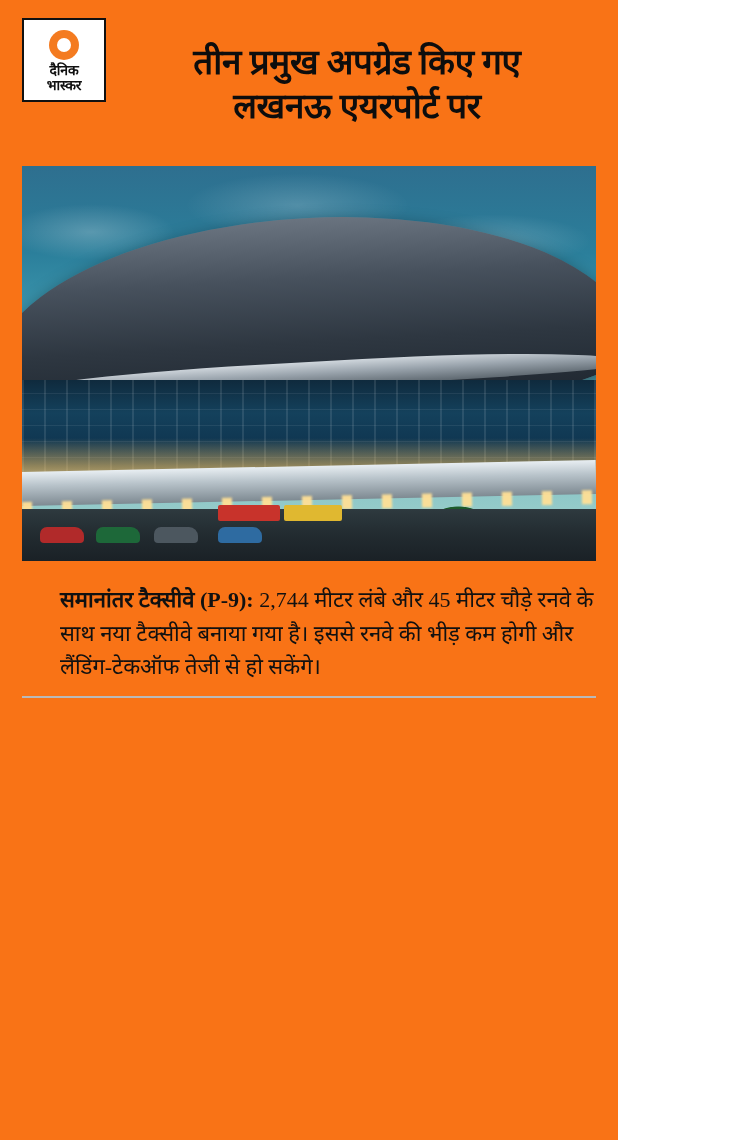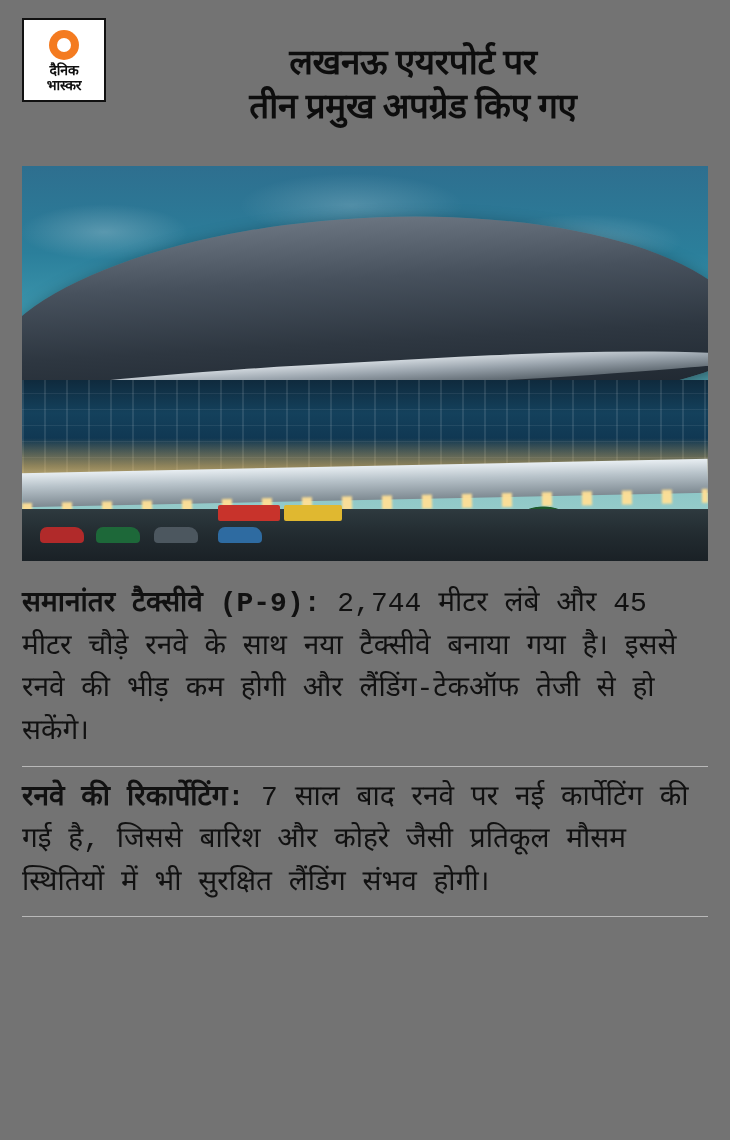--- a/index.html
+++ b/index.html
@@ -10,23 +10,23 @@
   }
   body {
     width: 730px;
     height: 1140px;
     font-family: "Liberation Sans", "DejaVu Sans", sans-serif;
     color: #111111;
     overflow: hidden;
   }
 
   .page {
-    width: 730px;
+    width: 618px;
     height: 1140px;
-    background: #737373;
+    background: #f97316;
     padding: 18px 22px 2px 22px;
     display: flex;
     flex-direction: column;
   }
 
   
   .header {
     display: flex;
     align-items: flex-start;
     gap: 16px;
@@ -223,25 +223,26 @@
     background: #e9eef1;
     box-shadow: 0 0 12px 5px rgba(255,230,170,0.75);
   }
 
   
   .content {
     flex: 1 1 auto;
     padding-top: 12px;
   }
   .para {
-    font-family: Liberation Mono, monospace;
-    font-size: 28px;
+    font-family: Liberation Serif, serif;
+    font-size: 22px;
     line-height: 1.52;
     color: #111111;
     padding: 10px 0 12px 0;
+    margin-left: 38px;
   }
   .para .lead {
     font-weight: bold;
   }
   .divider {
     height: 1px;
     background: #b9b9b9;
     width: 100%;
   }
 </style>
@@ -252,22 +253,22 @@
 
   <div class="header">
     <div class="logo-box">
       <div class="logo-sun"></div>
       <div class="logo-text">
         <span>दैनिक</span>
         <span>भास्कर</span>
       </div>
     </div>
     <h1 class="headline">
+      <span class="headline-line">तीन प्रमुख अपग्रेड किए गए</span>
       <span class="headline-line">लखनऊ एयरपोर्ट पर</span>
-      <span class="headline-line">तीन प्रमुख अपग्रेड किए गए</span>
     </h1>
   </div>
 
   <div class="hero">
     <div class="sky"></div>
     <div class="sky-clouds"></div>
 
     <div class="roof"></div>
     <div class="roof-edge"></div>
 
@@ -295,20 +296,17 @@
     <div class="car" style="left:196px; background:#2f6fa8;"></div>
   </div>
 
   <div class="content">
 
     <div class="para">
       <span class="lead">समानांतर टैक्सीवे (P-9):</span><span> 2,744 मीटर लंबे और 45 मीटर चौड़े रनवे के साथ नया टैक्सीवे बनाया गया है। इससे रनवे की भीड़ कम होगी और लैंडिंग-टेकऑफ तेजी से हो सकेंगे।</span>
     </div>
     <div class="divider"></div>
 
-    <div class="para">
-      <span class="lead">रनवे की रिकार्पेटिंग:</span><span> 7 साल बाद रनवे पर नई कार्पेटिंग की गई है, जिससे बारिश और कोहरे जैसी प्रतिकूल मौसम स्थितियों में भी सुरक्षित लैंडिंग संभव होगी।</span>
-    </div>
     <div class="divider"></div>
 
 
   </div>
 </div>
 
 </body></html>

